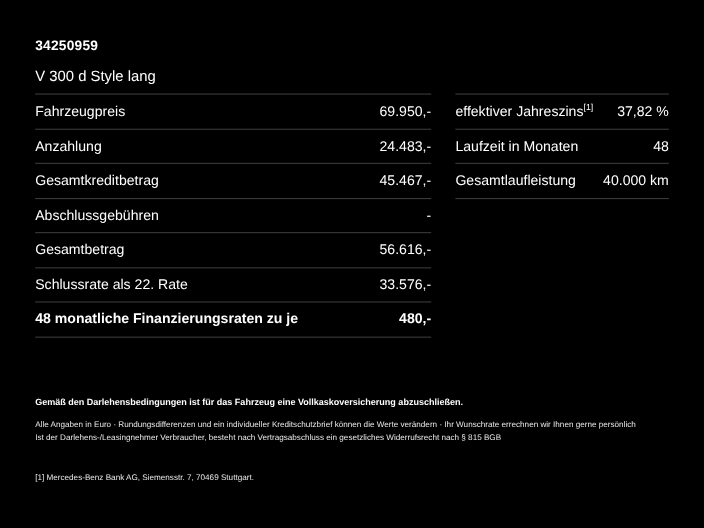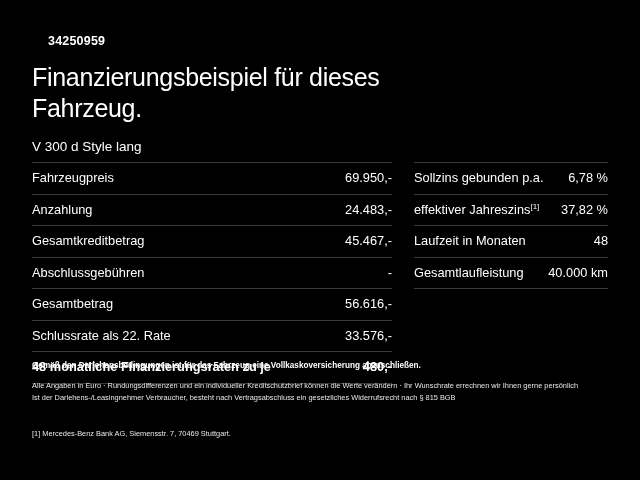--- a/index.html
+++ b/index.html
@@ -19,21 +19,20 @@
     height: 480px;
     background: #000000;
     padding: 34px 32px 0 32px;
   }
   .doc-id {
     font-size: 12.5px;
     font-weight: 700;
     letter-spacing: 0.2px;
     color: #ffffff;
     margin-bottom: 14px;
-    margin-left: 16px;
   }
   .headline {
     font-size: 25px;
     font-weight: 400;
     line-height: 1.22;
     letter-spacing: -0.3px;
     color: #ffffff;
     margin-bottom: 16px;
     max-width: 430px;
   }
@@ -103,21 +102,20 @@
     margin-top: 24px;
   }
 </style>
 </head>
 <body>
 
 <div class="page">
 
   <div class="doc-id">34250959</div>
 
-  <h1 class="headline">Finanzierungsbeispiel für dieses Fahrzeug.</h1>
 
   <div class="model">V 300 d Style lang</div>
 
   <div class="columns">
 
     <div class="col-left">
 
       <div class="row">
         <span class="label">Fahrzeugpreis</span>
         <span class="value">69.950,-</span>
@@ -150,24 +148,20 @@
 
       <div class="row bold last">
         <span class="label">48 monatliche Finanzierungsraten zu je</span>
         <span class="value">480,-</span>
       </div>
 
     </div>
 
     <div class="col-right">
 
-      <div class="row">
-        <span class="label">Sollzins gebunden p.a.</span>
-        <span class="value">6,78 %</span>
-      </div>
 
       <div class="row">
         <span class="label"><span>effektiver Jahreszins</span><span class="sup">[1]</span></span>
         <span class="value">37,82 %</span>
       </div>
 
       <div class="row">
         <span class="label">Laufzeit in Monaten</span>
         <span class="value">48</span>
       </div>

